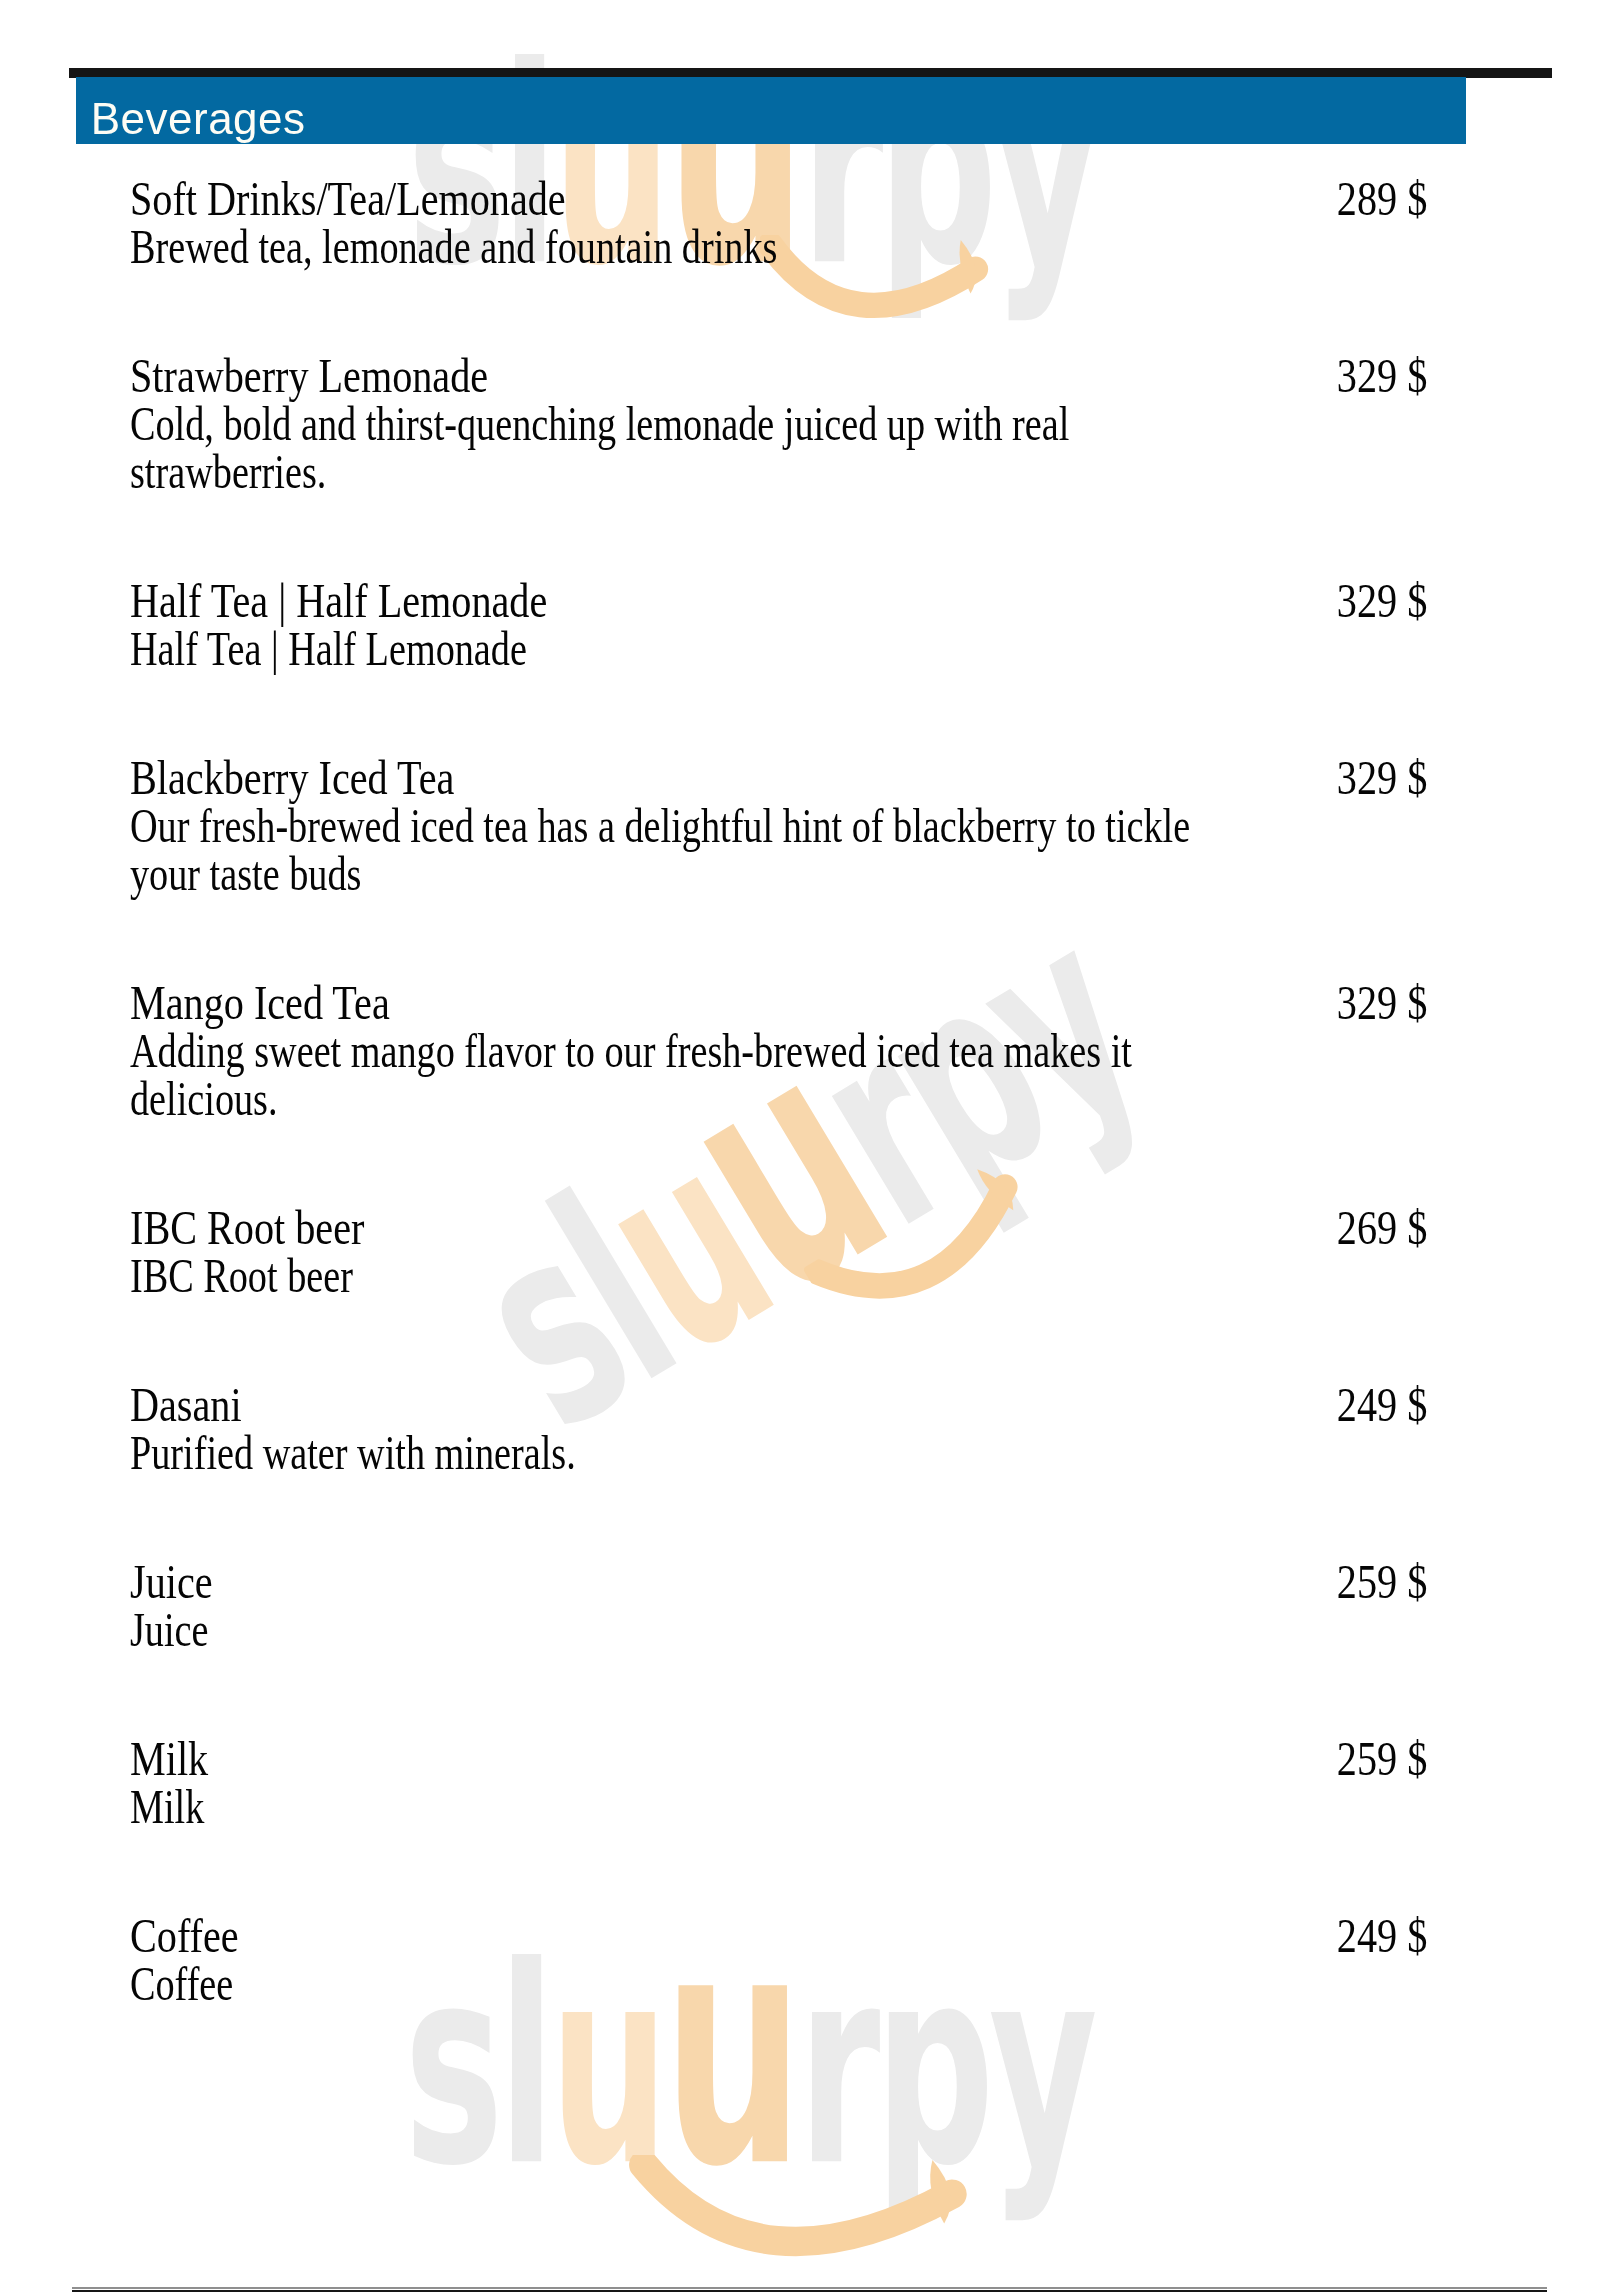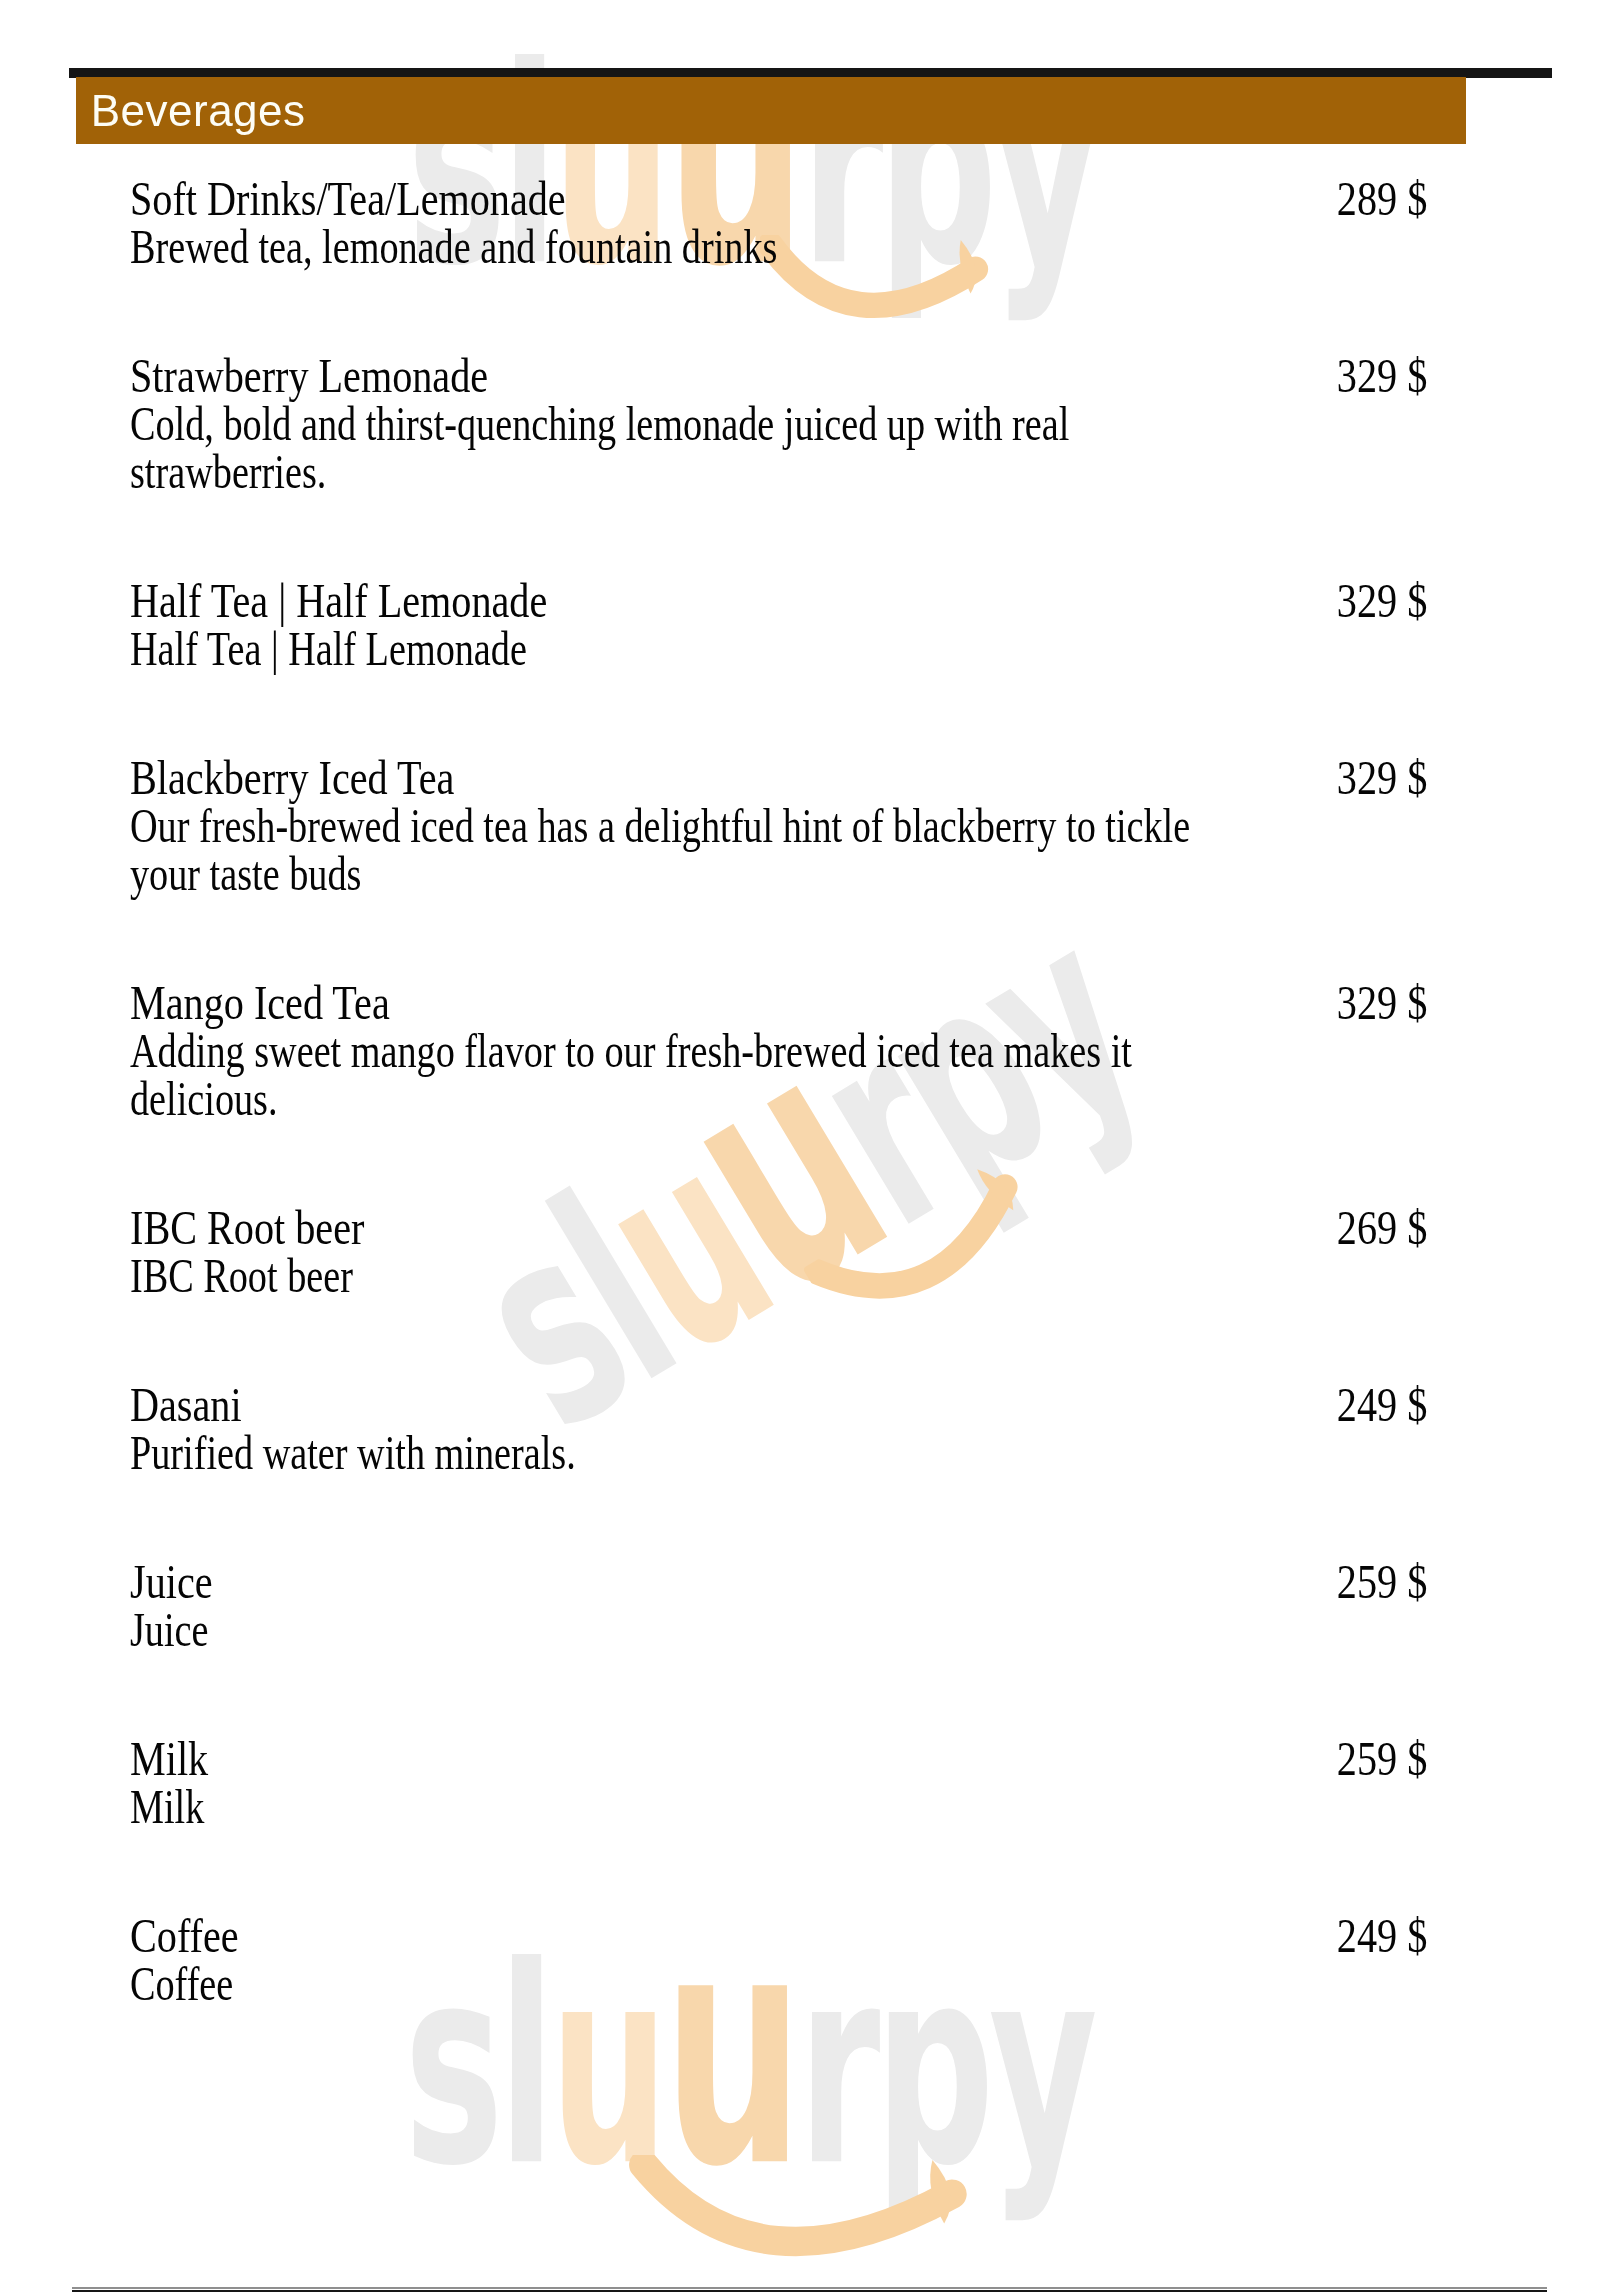--- a/index.html
+++ b/index.html
@@ -13,22 +13,22 @@
            letter-spacing:-5.9px;line-height:1;white-space:nowrap;
            transform:scaleY(1.55) scaleX(0.95);transform-origin:left top;}
   .wm-gray{color:#ebebeb;}
   .wm-o1{color:#fbe3c4;}
   .wm-o2{color:#f8d7ac;font-size:1.18em;}
   .wm-smile{position:absolute;}
   .wm-mid{transform:rotate(-31deg);}
 
   
   .topbar{position:absolute;left:69px;top:68px;width:1483px;height:9.8px;background:#151515;z-index:2;}
-  .orangebar{position:absolute;left:76px;top:77px;width:1390px;height:67px;background:#a16207;z-index:2;
-             display:flex;align-items:center;padding-left:14.7px;box-sizing:border-box;}
+  .orangebar{position:absolute;left:76px;top:77px;width:1390px;height:67px;background:#0369a1;z-index:2;
+             display:flex;align-items:flex-end;padding-left:14.7px;box-sizing:border-box;}
   .orangebar .title{font-family:"Liberation Sans", sans-serif;font-size:44px;color:#fdfdf5;
                     letter-spacing:0.5px;}
 
   
   .menu{position:absolute;left:88px;top:175px;width:1297px;z-index:2;font-size:49px;color:#050505;margin-left:42px;}
   .item{margin-bottom:81px;}
   .row{display:flex;justify-content:space-between;align-items:baseline;line-height:48px;}
   .iname{display:inline-block;transform:scaleX(0.82);transform-origin:left center;white-space:pre;}
   .iprice{display:inline-block;transform:scaleX(0.82);transform-origin:right center;white-space:pre;}
   .idesc{display:block;line-height:48px;white-space:pre;width:max-content;

